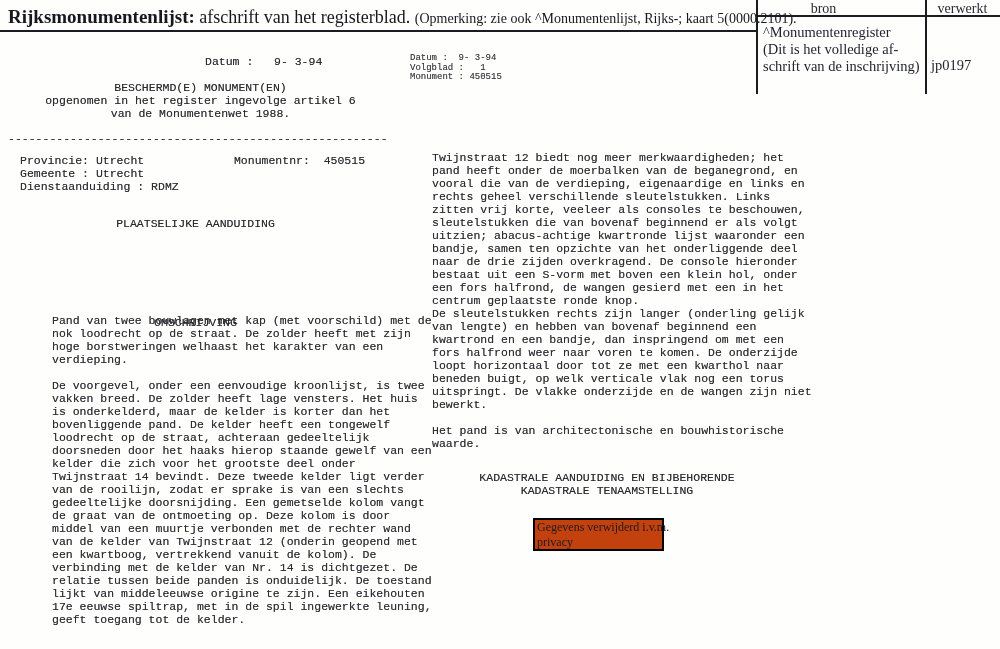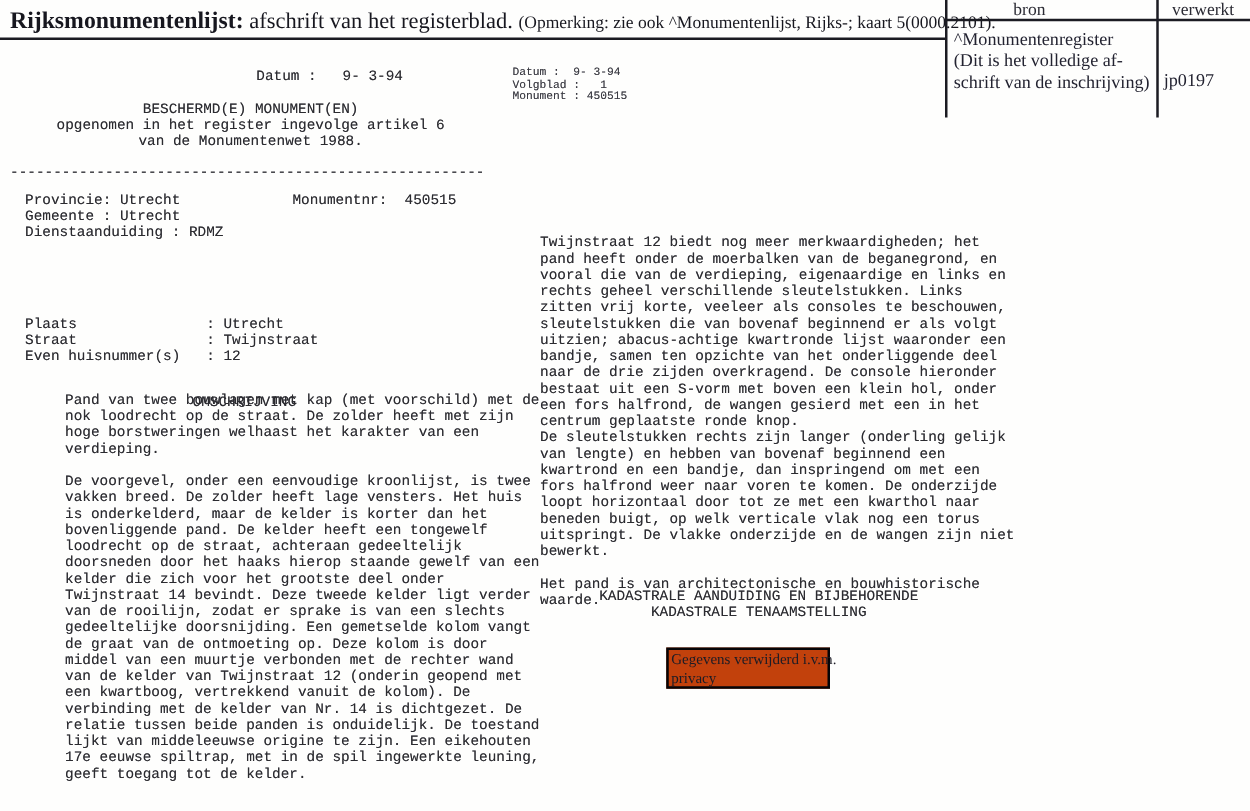--- a/index.html
+++ b/index.html
@@ -65,23 +65,21 @@
   <div class="abs mono" style="left:8px; top:132px;">-------------------------------------------------------</div>
 
   <div class="abs mono-small" style="left:410px; top:54px;">Datum :  9- 3-94
 Volgblad :   1
 Monument : 450515</div>
 
   <div class="abs mono" style="left:20px; top:154px;">Provincie: Utrecht             Monumentnr:  450515
 Gemeente : Utrecht
 Dienstaanduiding : RDMZ</div>
 
-  <div class="abs mono" style="left:20px; top:253px;">Plaats               : Utrecht
-Straat               : Twijnstraat
-Even huisnummer(s)   : 12</div>
+  <div class="abs mono center" style="left:8px; top:217px; width:375px;">PLAATSELIJKE AANDUIDING</div>
 
   <div class="abs mono center" style="left:8px; top:316px; width:375px;">OMSCHRIJVING</div>
   <div class="abs mono" style="left:20px; top:314px;margin-left:32px;">Pand van twee bouwlagen met kap (met voorschild) met de
 nok loodrecht op de straat. De zolder heeft met zijn
 hoge borstweringen welhaast het karakter van een
 verdieping.
 
 De voorgevel, onder een eenvoudige kroonlijst, is twee
 vakken breed. De zolder heeft lage vensters. Het huis
 is onderkelderd, maar de kelder is korter dan het
@@ -94,21 +92,21 @@
 gedeeltelijke doorsnijding. Een gemetselde kolom vangt
 de graat van de ontmoeting op. Deze kolom is door
 middel van een muurtje verbonden met de rechter wand
 van de kelder van Twijnstraat 12 (onderin geopend met
 een kwartboog, vertrekkend vanuit de kolom). De
 verbinding met de kelder van Nr. 14 is dichtgezet. De
 relatie tussen beide panden is onduidelijk. De toestand
 lijkt van middeleeuwse origine te zijn. Een eikehouten
 17e eeuwse spiltrap, met in de spil ingewerkte leuning,
 geeft toegang tot de kelder.</div>
-  <div class="abs mono" style="left:432px; top:151px;margin-top:37px;">Twijnstraat 12 biedt nog meer merkwaardigheden; het
+  <div class="abs mono" style="left:432px; top:151px;">Twijnstraat 12 biedt nog meer merkwaardigheden; het
 pand heeft onder de moerbalken van de beganegrond, en
 vooral die van de verdieping, eigenaardige en links en
 rechts geheel verschillende sleutelstukken. Links
 zitten vrij korte, veeleer als consoles te beschouwen,
 sleutelstukken die van bovenaf beginnend er als volgt
 uitzien; abacus-achtige kwartronde lijst waaronder een
 bandje, samen ten opzichte van het onderliggende deel
 naar de drie zijden overkragend. De console hieronder
 bestaat uit een S-vorm met boven een klein hol, onder
 een fors halfrond, de wangen gesierd met een in het

